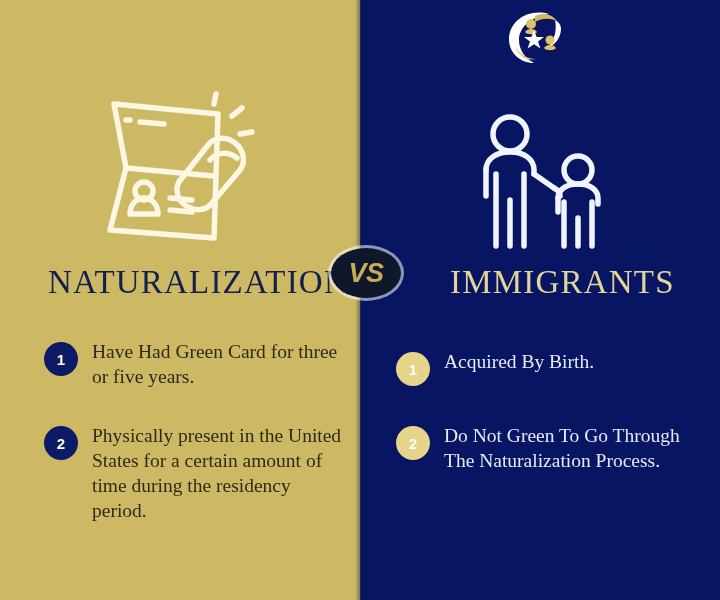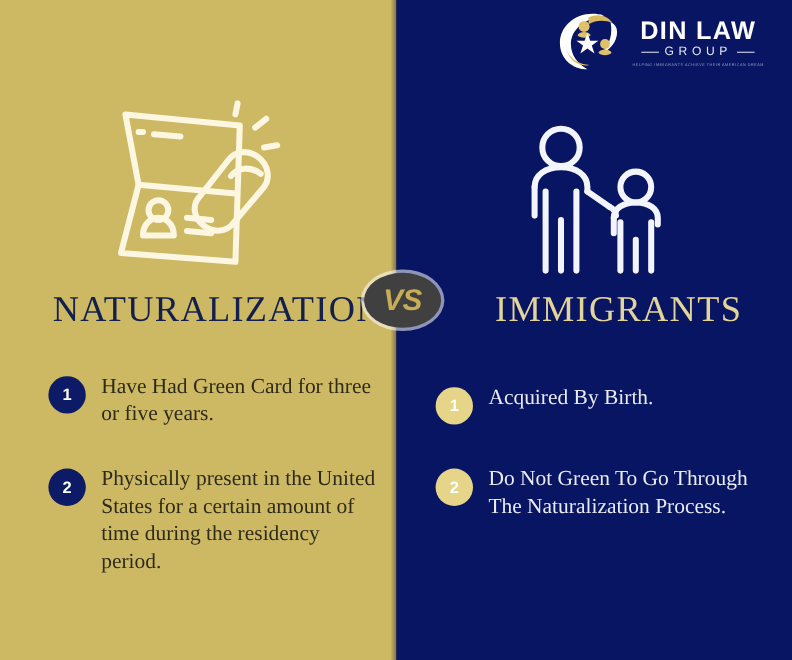--- a/index.html
+++ b/index.html
@@ -122,21 +122,21 @@
     left: 450px; top: 264px;
     color: #e3d49a;
   }
 
   
   .vs-badge {
     position: absolute;
     left: 331px; top: 248px;
     width: 70px; height: 50px;
     border-radius: 50%;
-    background: #404040;
+    background: #0f172a;
     display: flex;
     align-items: center;
     justify-content: center;
     box-shadow: 0 0 0 3px rgba(255,255,255,0.55);
   }
   .vs-text {
     color: #c8ad56;
     font-size: 27px;
     font-weight: bold;
     font-style: italic;
@@ -196,29 +196,20 @@
       <path d="M44 6 C22 0 4 14 4 31 C4 45 15 55 29 55 C20 50 14 42 14 32 C14 19 26 9 44 6 Z" fill="#ffffff"></path>
       <path d="M50 12 C52 22 50 32 42 40 C49 38 56 30 56 21 C56 17 54 14 50 12 Z" fill="#ffffff"></path>
       <path d="M30 8 C38 4 47 6 52 13 C45 10 37 10 30 14 Z" fill="#d8b85e"></path>
       <path d="M10 38 C14 46 22 51 31 51 C23 53 14 49 10 38 Z" fill="#d8b85e"></path>
       <circle cx="26" cy="16" r="5" fill="#e0c06a"></circle>
       <path d="M20 24 C22 20 30 20 32 24 C30 27 22 27 20 24 Z" fill="#e0c06a"></path>
       <circle cx="45" cy="32" r="4.5" fill="#e0c06a"></circle>
       <path d="M39 40 C41 36 49 36 51 40 C49 43 41 43 39 40 Z" fill="#e0c06a"></path>
       <path d="M29 22 L31.6 29 L39 29 L33 33.4 L35.4 40.6 L29 36.2 L22.6 40.6 L25 33.4 L19 29 L26.4 29 Z" fill="#ffffff"></path>
     </svg>
-    <div class="logo-words">
-      <div class="logo-title">DIN LAW</div>
-      <div class="logo-sub-row">
-        <span class="logo-rule"></span>
-        <span class="logo-sub">GROUP</span>
-        <span class="logo-rule"></span>
-      </div>
-      <div class="logo-tagline">HELPING IMMIGRANTS ACHIEVE THEIR AMERICAN DREAM</div>
-    </div>
   </div>
 
   <svg class="icon-left" viewBox="0 0 180 168">
     <g fill="none" stroke="#fdf6e0" stroke-width="5.5" stroke-linecap="round" stroke-linejoin="round">
       <path d="M22 18 L126 28 L122 152 L18 144 L34 82 Z"></path>
       <path d="M34 82 L122 90"></path>
       <path d="M34 34 L38 34"></path>
       <path d="M48 36 L72 38"></path>
       <circle cx="52" cy="105" r="9"></circle>
       <path d="M38 128 C38 117 46 112 52 112 C58 112 66 117 66 128 Z"></path>

